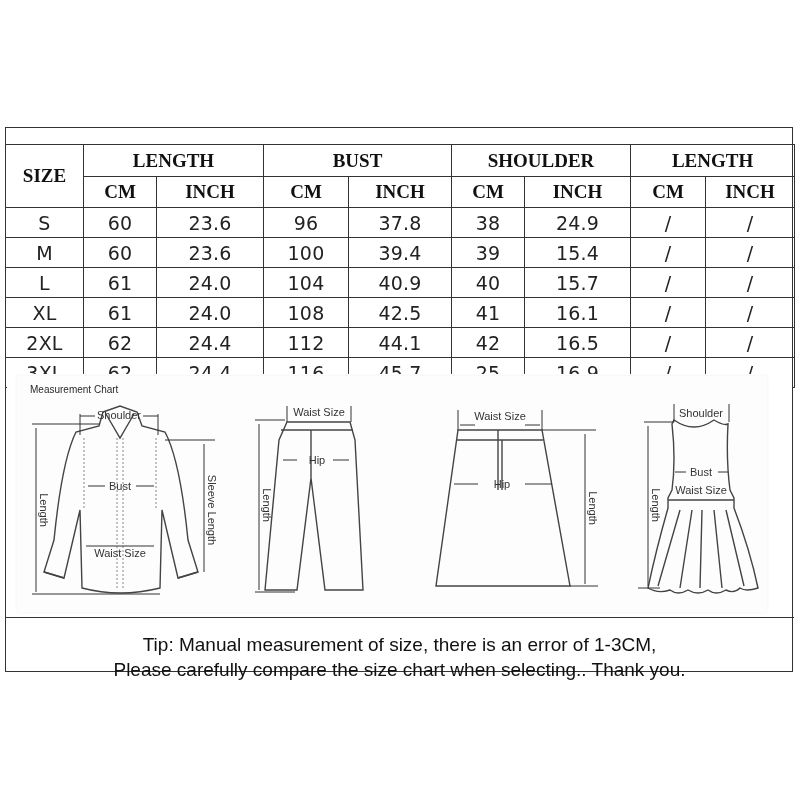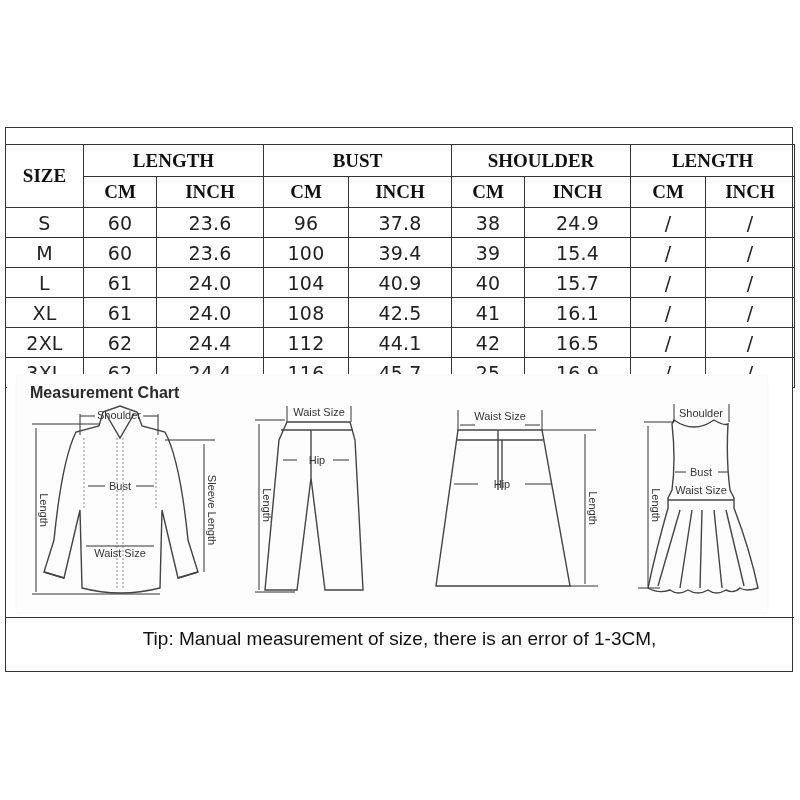--- a/index.html
+++ b/index.html
@@ -6,22 +6,22 @@
     body { width: 800px; height: 800px; position: relative; overflow: hidden; font-family: "Liberation Sans", sans-serif; color: #111; }
     .frame { position: absolute; left: 5px; top: 127px; width: 788px; height: 545px; border: 1.5px solid #333; box-sizing: border-box; }
     table.size-table { position: absolute; left: 5px; top: 144px; width: 789px; border-collapse: collapse; table-layout: fixed; }
     table.size-table td, table.size-table th { border: 1.3px solid #333; text-align: center; padding: 0; }
     table.size-table th { font-family: "Liberation Serif", serif; font-weight: bold; font-size: 19px; color: #111; }
     table.size-table tr.h1 th { height: 31px; }
     table.size-table tr.h2 th { height: 30px; }
     table.size-table td { font-family: "DejaVu Sans", sans-serif; font-size: 19px; height: 29px; color: #222; font-weight: normal; letter-spacing: 0.2px; }
     .diagrams { position: absolute; left: 7px; top: 374px; width: 785px; height: 243px; background: #ffffff; }
     .diagram-inner { position: absolute; left: 10px; top: 2px; width: 750px; height: 236px; background: #fdfdfd; box-shadow: 0 0 3px #eee; }
-    .chart-title { position: absolute; left: 30px; top: 384px; font-family: "Liberation Sans", sans-serif; font-weight: bold; font-size: 16px; color: #2a2a2a; text-align: center; }
-    .tip { position: absolute; left: 5px; top: 617px; width: 789px; height: 55px; border-top: 1.5px solid #333; box-sizing: border-box; text-align: center; font-family: "Liberation Sans", sans-serif; font-size: 19px; line-height: 25px; padding-top: 8px; color: #111; }
+    .chart-title { position: absolute; left: 30px; top: 384px; font-family: "Liberation Sans", sans-serif; font-weight: normal; font-size: 10px; color: #2a2a2a; text-align: center; }
+    .tip { position: absolute; left: 5px; top: 617px; width: 789px; height: 55px; border-top: 1.5px solid #333; box-sizing: border-box; text-align: center; font-family: "Liberation Sans", sans-serif; font-size: 19px; line-height: 25px; padding-top: 14px; color: #111; }
     svg text { font-family: "Liberation Sans", sans-serif; fill: #333; }
   </style>
 </head>
 <body>
 
 <div class="frame"></div>
 
 <table class="size-table">
   <colgroup>
     <col style="width:78px">
@@ -217,13 +217,14 @@
       <line x1="88" y1="72" x2="98" y2="72"></line>
   </g>
   <text x="71" y="17" font-size="11" text-anchor="middle">Shoulder</text>
   <text x="71" y="76" font-size="11" text-anchor="middle">Bust</text>
   <text x="71" y="94" font-size="11" text-anchor="middle">Waist Size</text>
   <text x="0" y="0" font-size="11" text-anchor="middle" transform="translate(22 105) rotate(90)">Length</text>
 </svg>
 
 <div class="tip">
   <div>Tip: Manual measurement of size, there is an error of 1-3CM,</div>
+  <div>Please carefully compare the size chart when selecting.. Thank you.</div>
 </div>
 
 </body></html>

